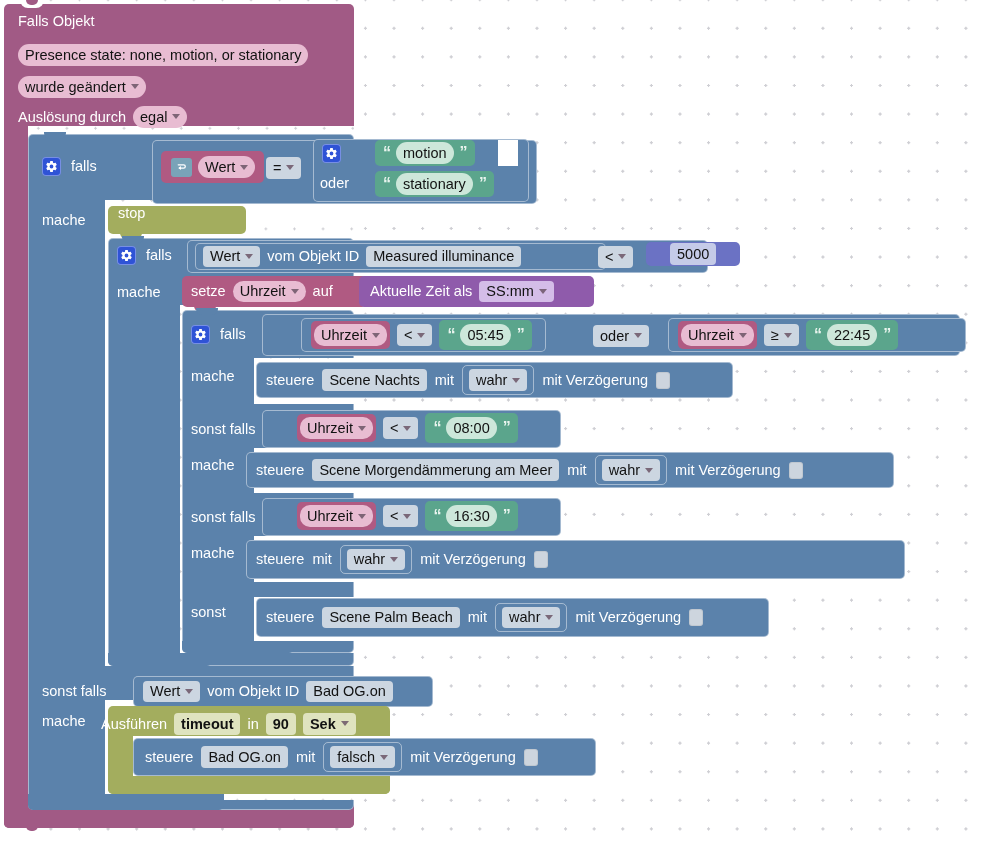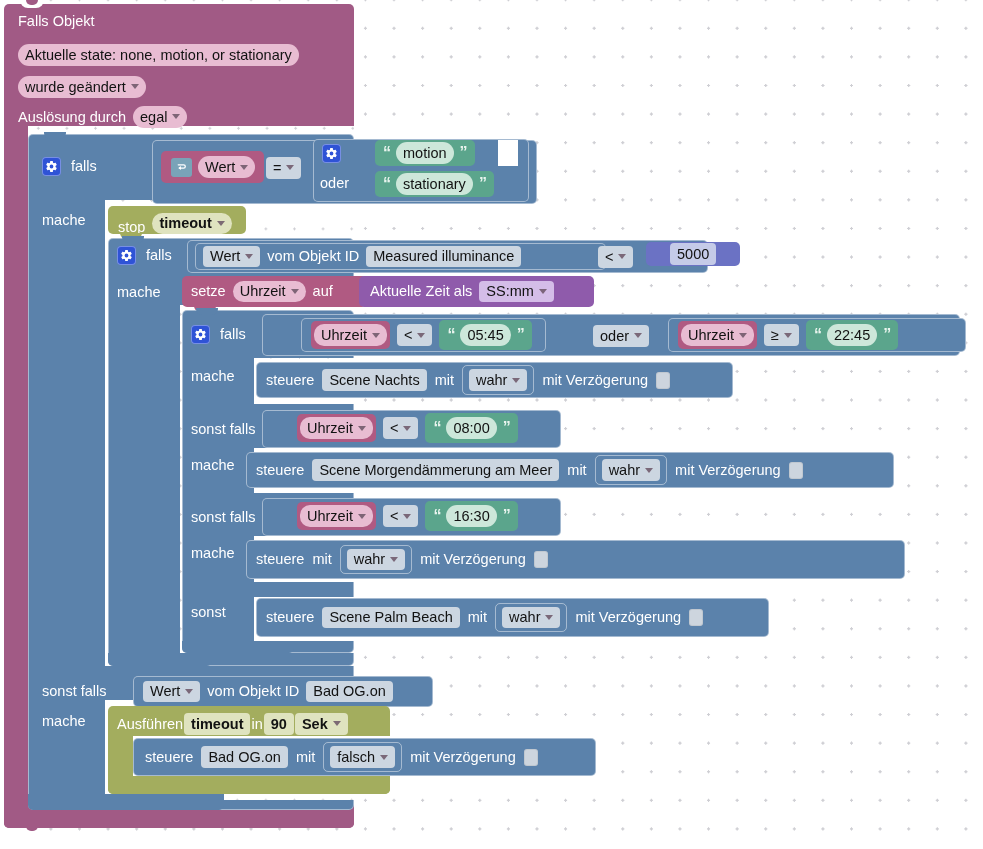--- a/index.html
+++ b/index.html
@@ -93,21 +93,21 @@
               background-image:radial-gradient(circle,#cfcfd4 1.1px,transparent 1.2px);
               background-size:28.6px 28.6px;background-position:-4px -12px;"></div>
 
   <div class="abs" style="left:20px;top:0px;width:24px;height:8px;background:#ffffff;border-radius:0 0 9px 9px;"></div>
   <div class="abs c-trigger" style="left:26px;top:0px;width:12px;height:5px;border-radius:0 0 5px 5px;"></div>
 
   <div class="abs row" style="left:18px;top:14px;align-items:center;">
     <span class="lbl">Falls Objekt</span>
   </div>
   <div class="abs row" style="left:18px;top:44px;">
-    <span class="fld pinkfld pill">Aktuelle state: none, motion, or stationary</span>
+    <span class="fld pinkfld pill">Presence state: none, motion, or stationary</span>
   </div>
   <div class="abs row" style="left:18px;top:76px;">
     <span class="fld pinkfld pill">
       <span>wurde geändert</span>
       <i class="caret"></i>
     </span>
   </div>
   <div class="abs row" style="left:18px;top:106px;gap:7px;">
     <span class="lbl">Auslösung durch</span>
     <span class="fld pinkfld pill">
@@ -171,21 +171,21 @@
   </div>
   <div class="abs c-text rc" style="left:375px;top:171px;height:26px;display:flex;align-items:center;gap:6px;padding:0 8px;">
     <span class="q">“</span>
     <span class="fld greenfld pill">stationary</span>
     <span class="q">”</span>
   </div>
   <div class="abs" style="left:498px;top:140px;width:20px;height:26px;background:#ffffff;"></div>
 
   <div class="abs lbl" style="left:42px;top:213px;">mache</div>
 
-  <div class="abs c-timer rc" style="left:108px;top:206px;width:128px;height:28px;display:flex;align-items:flex-end;gap:7px;padding-left:10px;">
+  <div class="abs c-timer rc" style="left:108px;top:206px;width:128px;height:28px;display:flex;align-items:flex-start;gap:23px;padding-left:10px;flex-direction:column;">
     <span class="lbl">stop</span>
     <span class="fld olivefld pill">
       <span>timeout</span>
       <i class="caret"></i>
     </span>
   </div>
   <div class="abs c-timer" style="left:120px;top:233px;width:22px;height:6px;border-radius:0 0 6px 6px;"></div>
 
   <div class="blk c-ctrl rc ol" style="left:108px;top:238px;width:246px;height:428px;"></div>
   <div class="abs" style="left:180px;top:305px;width:174px;height:348px;background:#ffffff;
@@ -415,21 +415,21 @@
     <span class="lbl">vom Objekt ID</span>
     <span class="fld lt sq">Bad OG.on</span>
   </div>
 
   <div class="abs lbl" style="left:42px;top:714px;">mache</div>
 
   <div class="blk c-timer rc" style="left:108px;top:706px;width:282px;height:88px;"></div>
   <div class="abs" style="left:133px;top:736px;width:257px;height:42px;background:#ffffff;
               background-image:radial-gradient(circle,#cfcfd4 1.1px,transparent 1.2px);
               background-size:28.6px 28.6px;background-position:-19px -21px;"></div>
-  <div class="abs row" style="left:117px;top:713px;gap:1px;">
+  <div class="abs row" style="left:101px;top:713px;gap:7px;">
     <span class="lbl">Ausführen</span>
     <span class="fld olivefld sq">timeout</span>
     <span class="lbl">in</span>
     <span class="fld olivefld sq">90</span>
     <span class="fld olivefld sq">
       <span>Sek</span>
       <i class="caret"></i>
     </span>
   </div>
 

